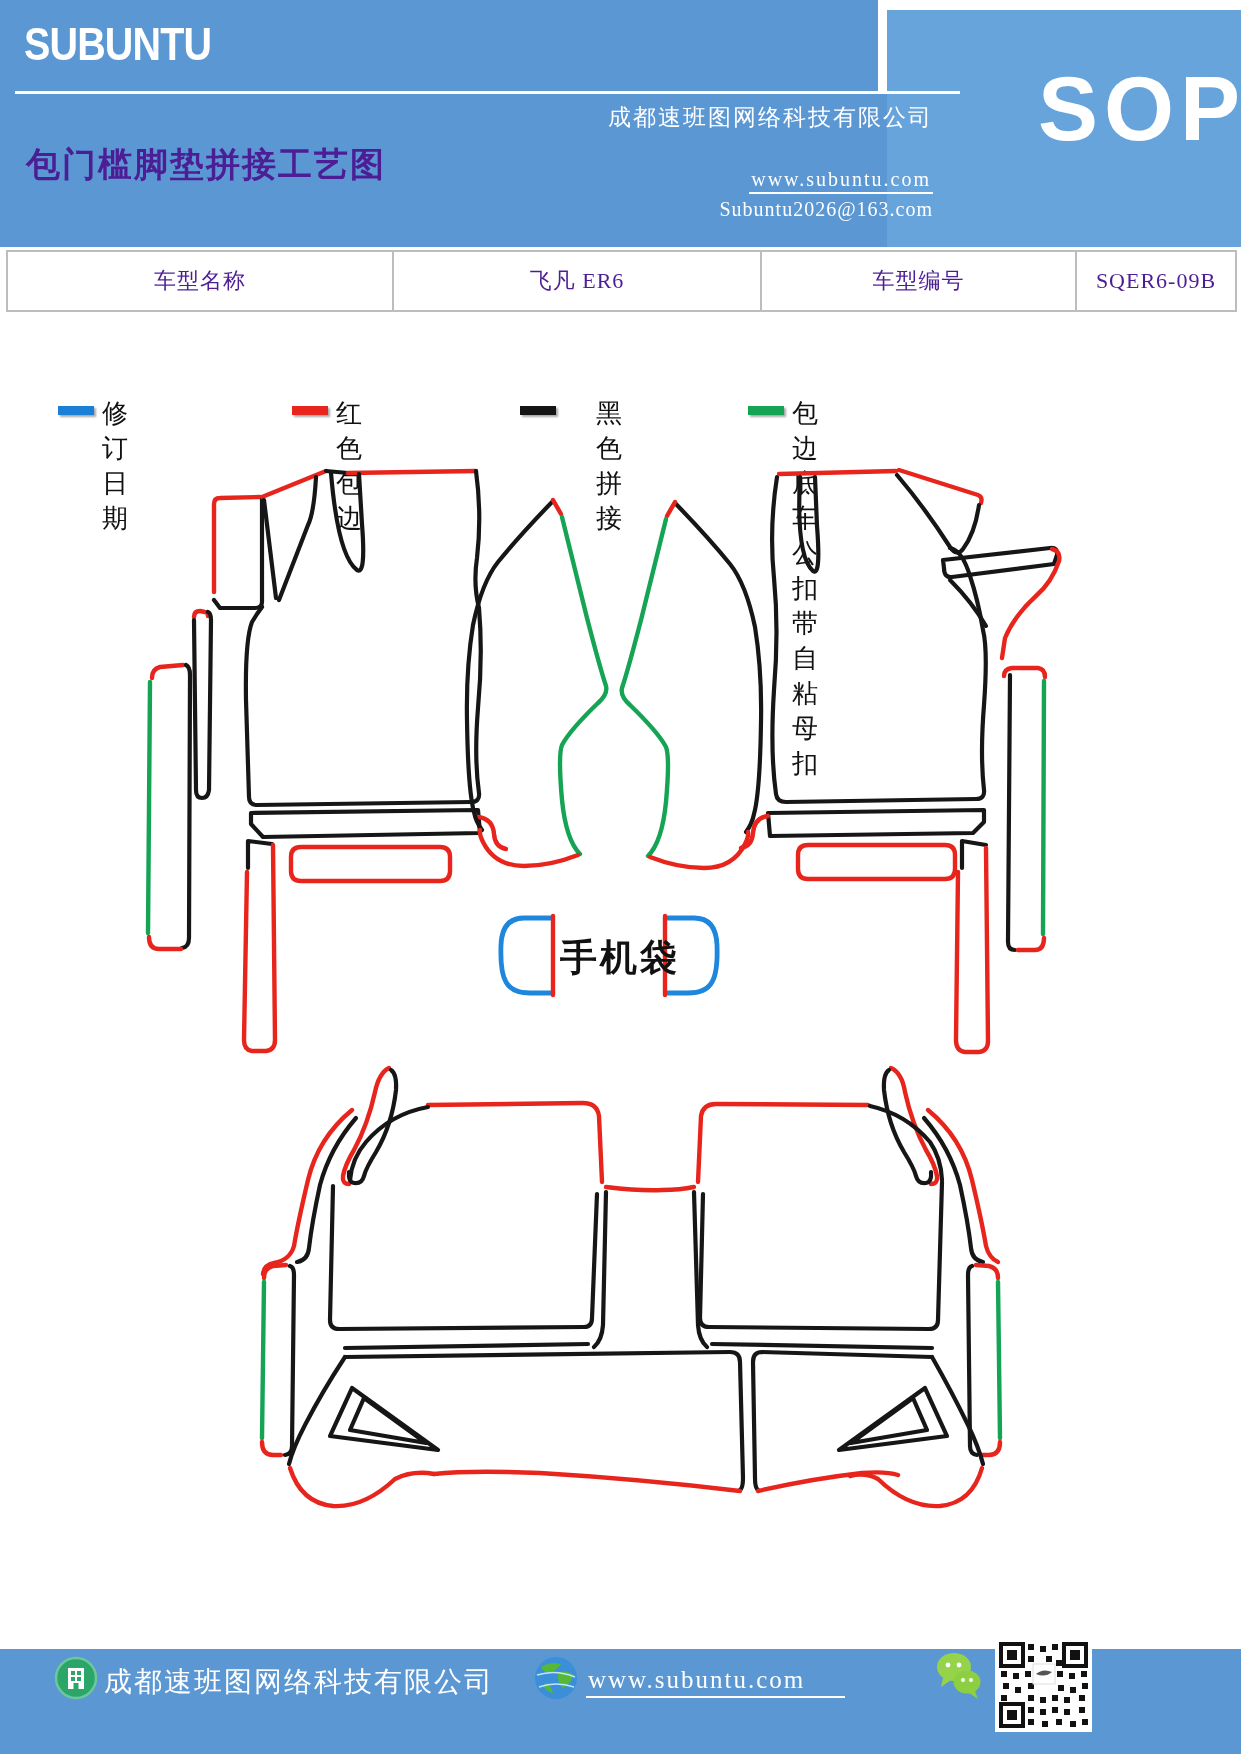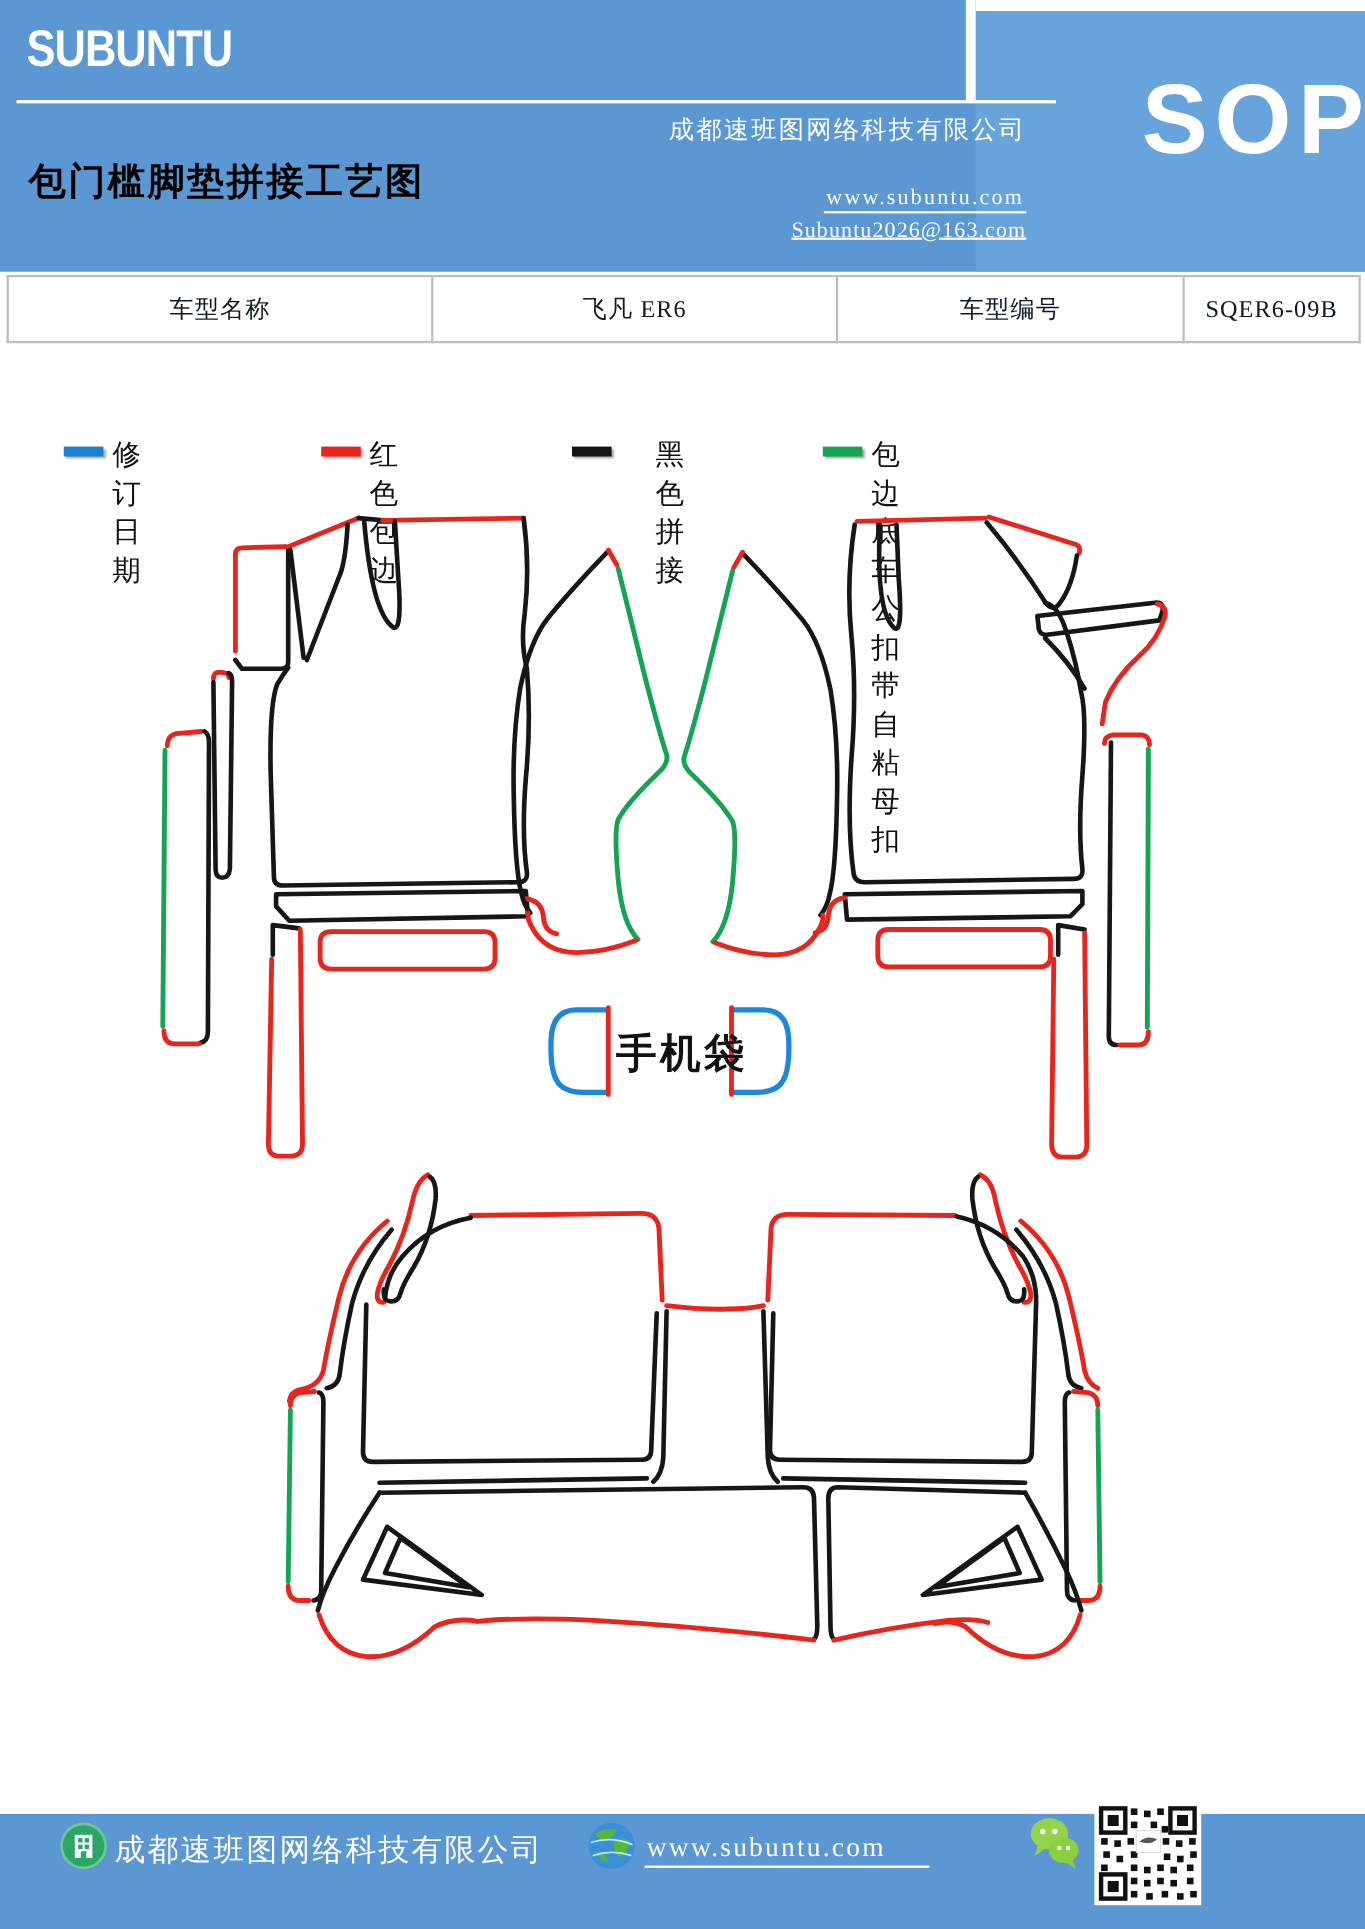--- a/index.html
+++ b/index.html
@@ -7,30 +7,30 @@
         font-family:"Liberation Sans",sans-serif;}
   .abs{position:absolute;}
   
   .header{left:0;top:0;width:1241px;height:247px;background:#5b97d3;text-align:center;}
   .sop-block{left:887px;top:10px;width:354px;height:237px;background:#68a4dc;}
   .seam-v{left:878px;top:0;width:9px;height:93px;background:#ffffff;}
   .seam-top{left:887px;top:0;width:354px;height:10px;background:#ffffff;}
   .logo{left:24px;top:16px;color:#fff;font-size:47px;font-weight:bold;letter-spacing:-1px;
         transform:scaleX(.84);transform-origin:left top;}
   .hrule{left:15px;top:91px;width:945px;height:3px;background:#ffffff;}
-  .doc-title{left:26px;top:142px;color:#000000;font-size:34px;font-weight:bold;letter-spacing:2px;}
+  .doc-title{left:26px;top:142px;color:#4c1d95;font-size:34px;font-weight:bold;letter-spacing:2px;}
   .hco{right:308px;top:102px;color:#fff;font-size:23px;font-family:"Liberation Serif",serif;letter-spacing:2px;}
   .hsite{right:308px;top:168px;color:#fff;font-size:20px;font-family:"Liberation Serif",serif;
          border-bottom:2px solid #fff;padding:0 2px 1px 2px;letter-spacing:2px;}
-  .hmail{right:308px;top:198px;color:#fff;font-size:20px;font-family:"Liberation Serif",serif;letter-spacing:1px;text-decoration:underline;}
+  .hmail{right:308px;top:198px;color:#fff;font-size:20px;font-family:"Liberation Serif",serif;letter-spacing:1px;}
   .sop{left:1038px;top:58px;color:#fff;font-size:90px;font-weight:bold;letter-spacing:6px;}
   
   .tbl{left:6px;top:250px;width:1229px;border-collapse:collapse;table-layout:fixed;}
   .tbl td{border:2px solid #bdbdbd;height:56px;text-align:center;vertical-align:middle;
-          font-size:22px;color:#0f172a;font-family:"Liberation Serif",serif;letter-spacing:1px;}
+          font-size:22px;color:#4c1d95;font-family:"Liberation Serif",serif;letter-spacing:1px;}
   
   .legend{left:0;top:398px;width:1241px;height:34px;}
   .leg-item{position:absolute;top:0;height:34px;}
   .leg-bar{position:absolute;top:8px;width:36px;height:9px;box-shadow:2px 2px 2px rgba(0,0,0,.35);}
   .leg-lab{position:absolute;top:-2px;font-size:26px;color:#111;font-family:"Liberation Serif",serif;letter-spacing:1px;}
   
   .diag{left:0;top:0;width:1241px;height:1754px;}
   .diag path{fill:none;stroke-linecap:round;stroke-linejoin:round;}
   .bk{stroke:#161616;stroke-width:4.2px;}
   .rd{stroke:#e8251c;stroke-width:4.4px;}

